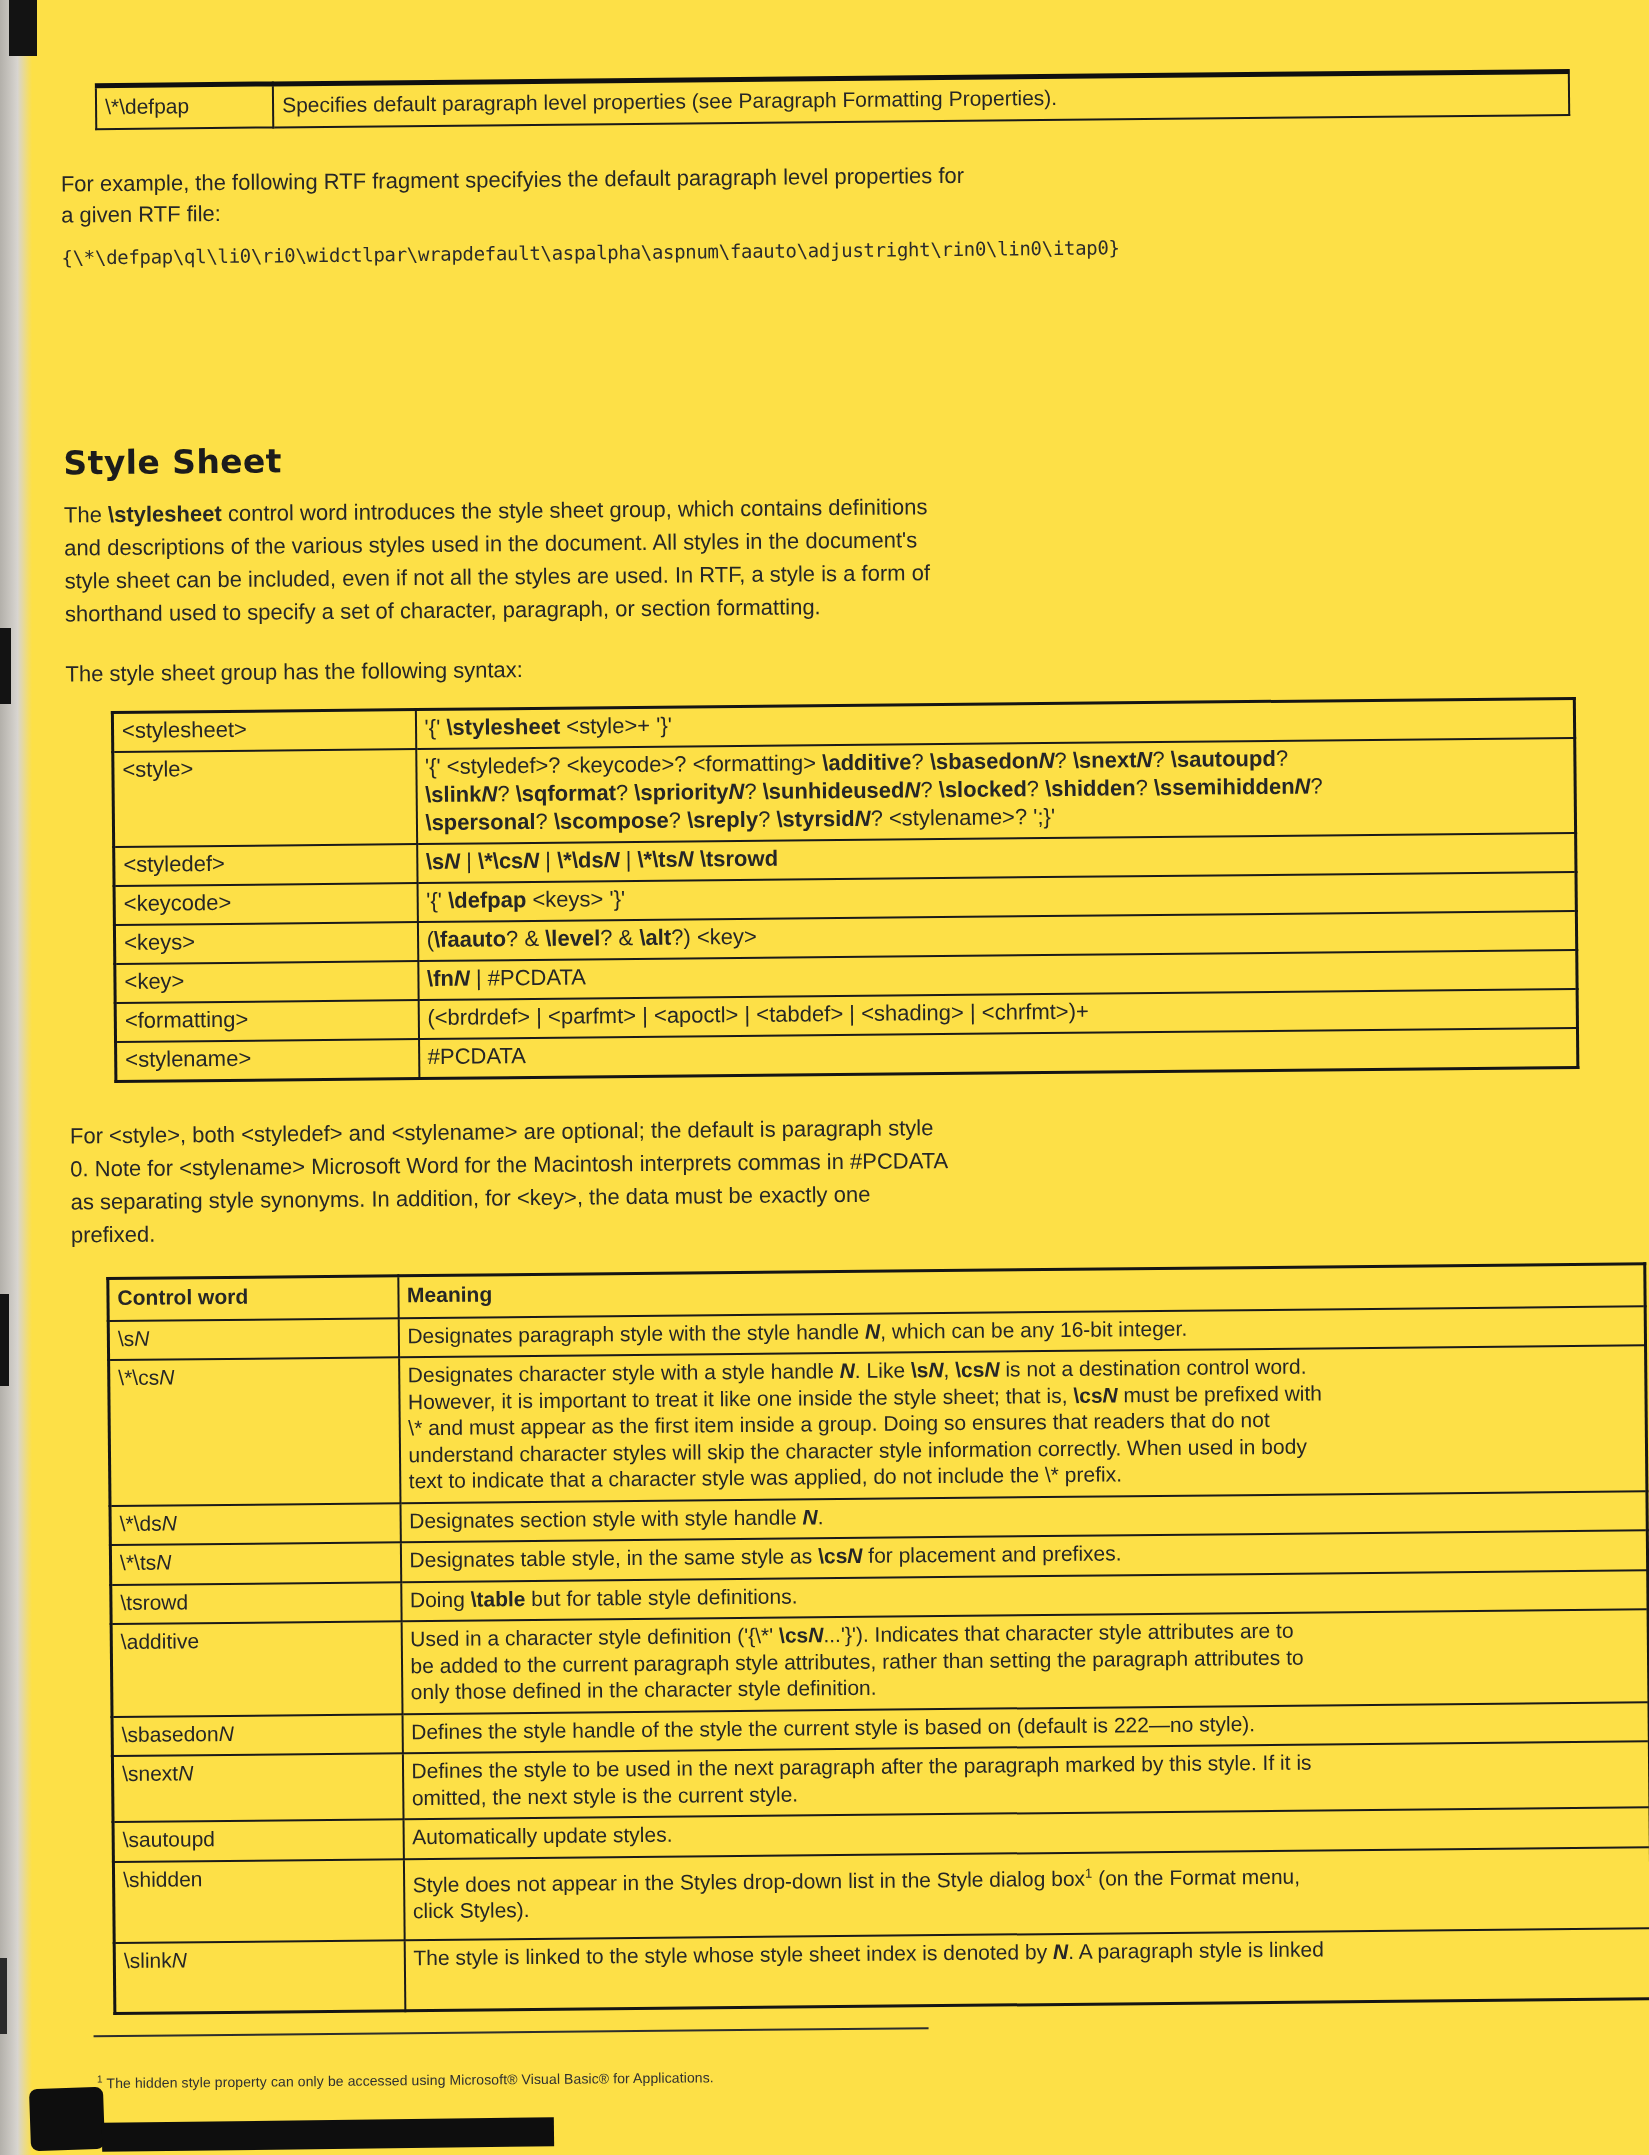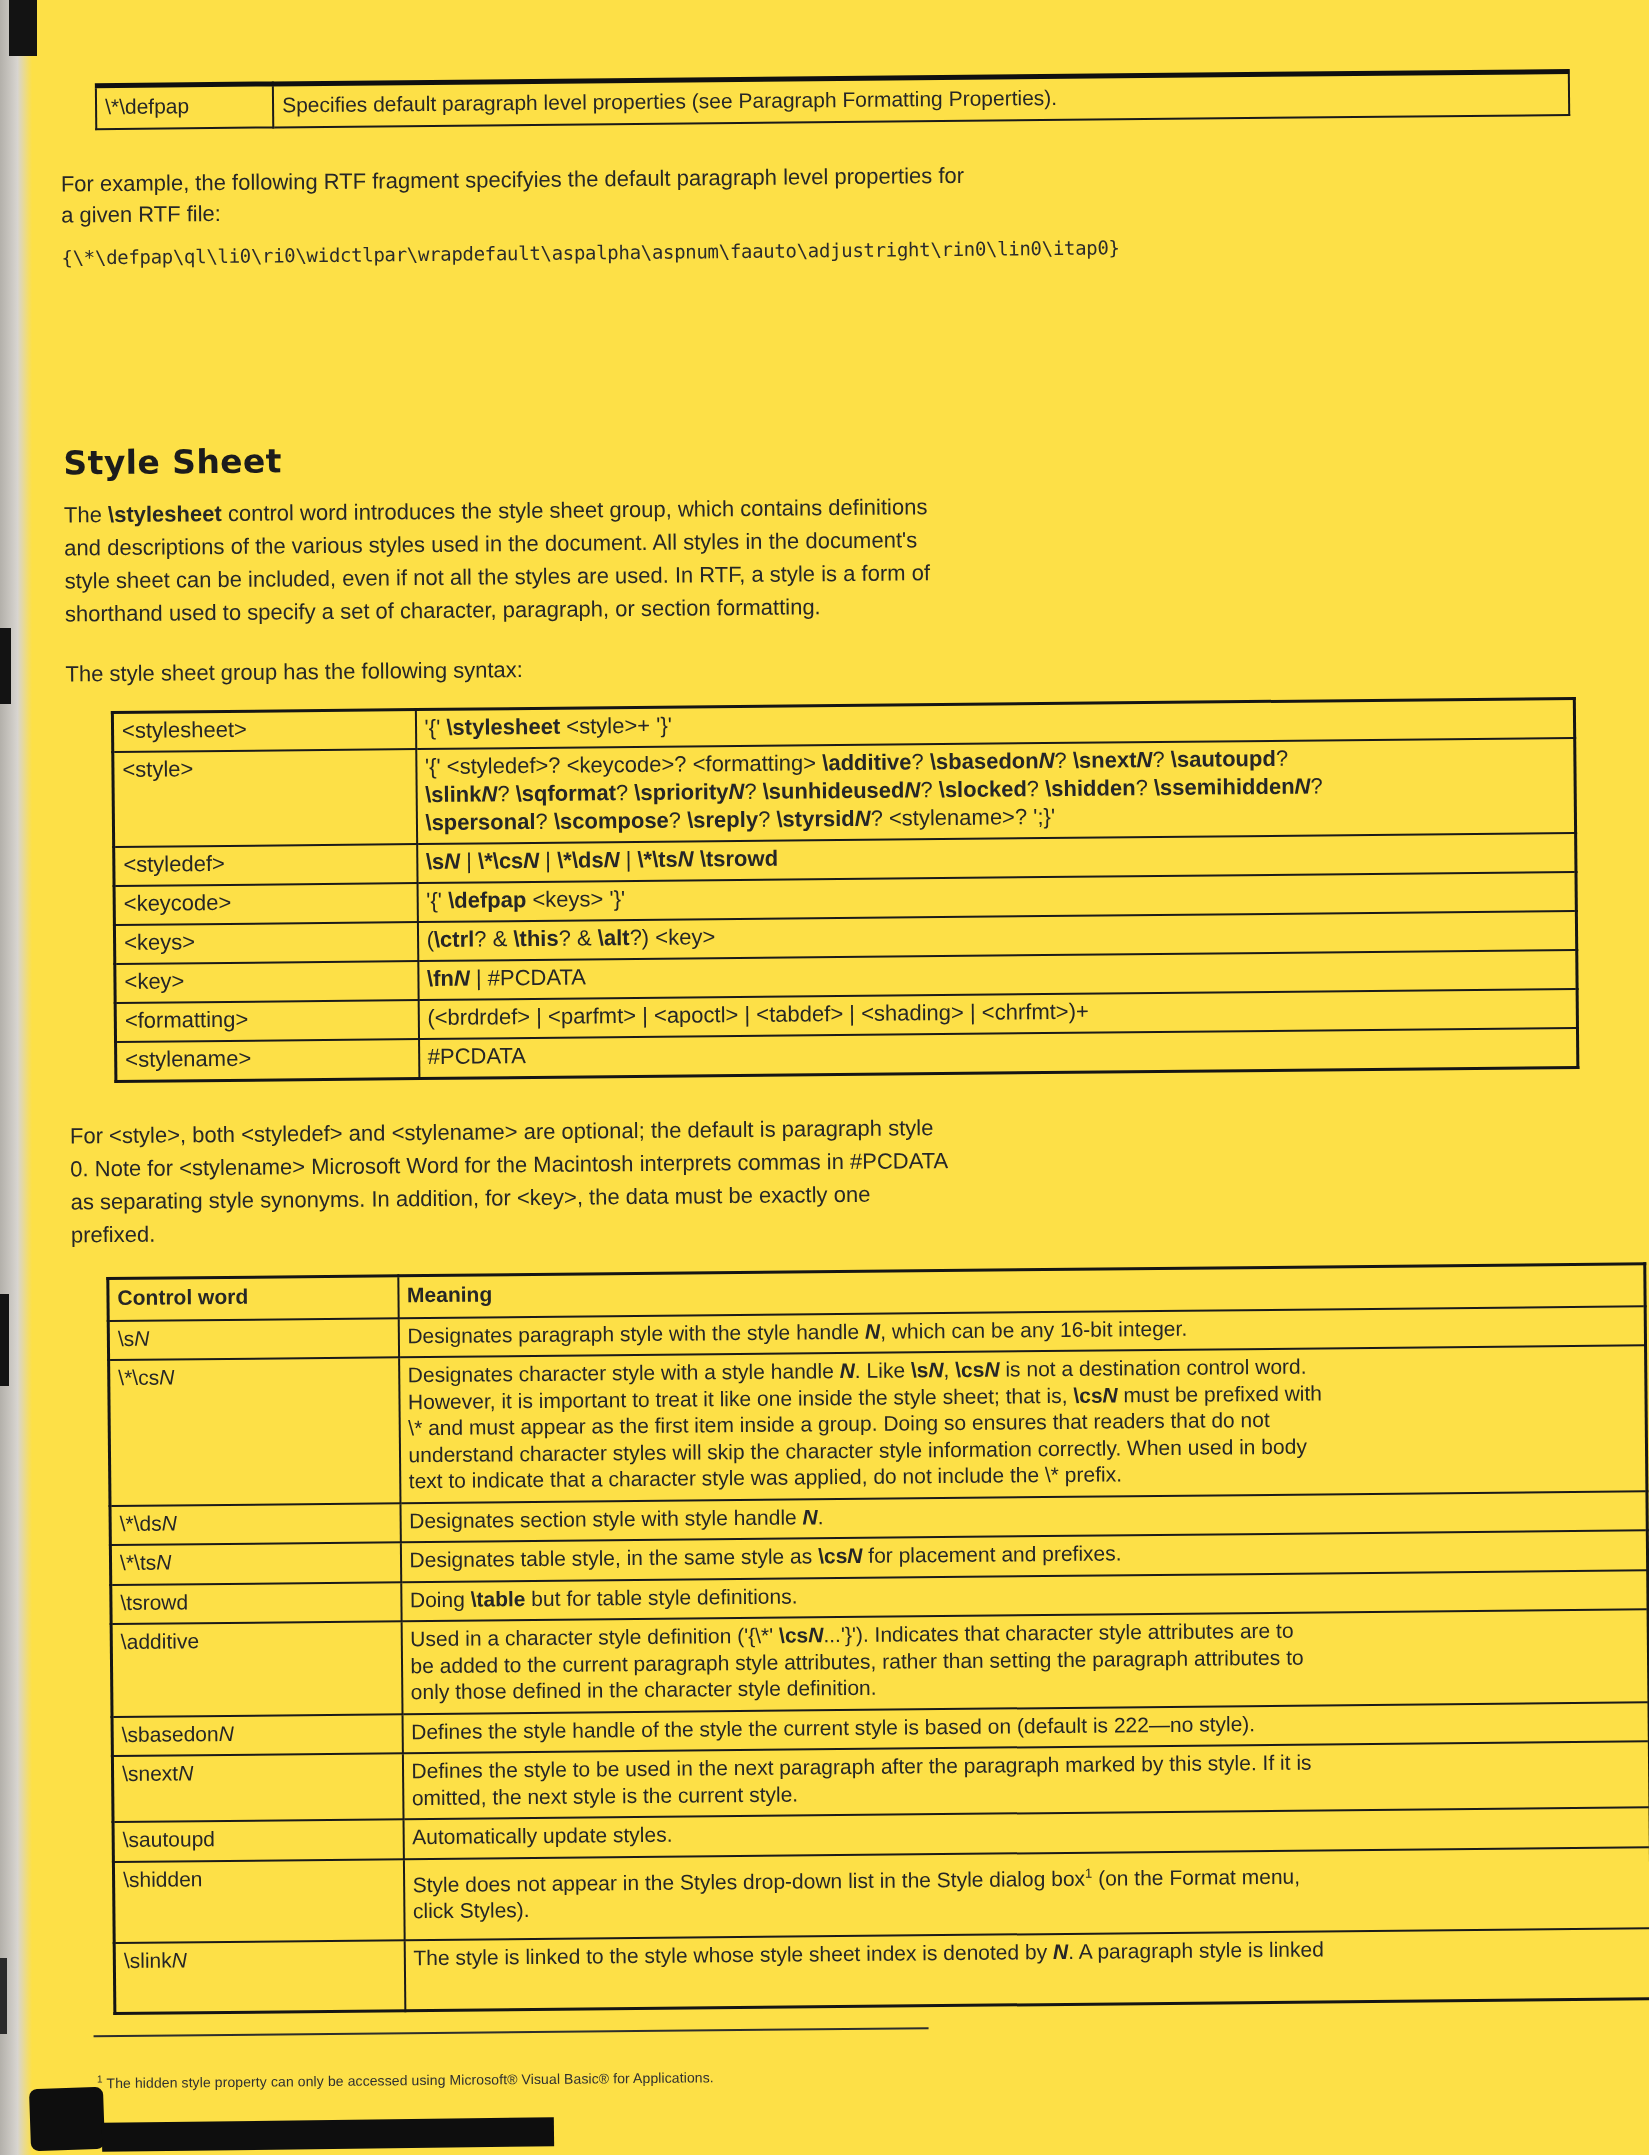--- a/index.html
+++ b/index.html
@@ -126,21 +126,21 @@
         <tr>
           <td>&lt;styledef&gt;</td>
           <td><span class="b">\s</span><span class="b i">N</span><span> | </span><span class="b">\*\cs</span><span class="b i">N</span><span> | </span><span class="b">\*\ds</span><span class="b i">N</span><span> | </span><span class="b">\*\ts</span><span class="b i">N</span><span> </span><span class="b">\tsrowd</span></td>
         </tr>
         <tr>
           <td>&lt;keycode&gt;</td>
           <td><span>'{' </span><span class="b">\defpap</span><span> &lt;keys&gt; '}'</span></td>
         </tr>
         <tr>
           <td>&lt;keys&gt;</td>
-          <td><span>(</span><span class="b">\ctrl</span><span>? &amp; </span><span class="b">\this</span><span>? &amp; </span><span class="b">\alt</span><span>?) &lt;key&gt;</span></td>
+          <td><span>(</span><span class="b">\faauto</span><span>? &amp; </span><span class="b">\level</span><span>? &amp; </span><span class="b">\alt</span><span>?) &lt;key&gt;</span></td>
         </tr>
         <tr>
           <td>&lt;key&gt;</td>
           <td><span class="b">\fn</span><span class="b i">N</span><span> | #PCDATA</span></td>
         </tr>
         <tr>
           <td>&lt;formatting&gt;</td>
           <td><span>(&lt;brdrdef&gt; | &lt;parfmt&gt; | &lt;apoctl&gt; | &lt;tabdef&gt; | &lt;shading&gt; | &lt;chrfmt&gt;)+</span></td>
         </tr>
         <tr>

